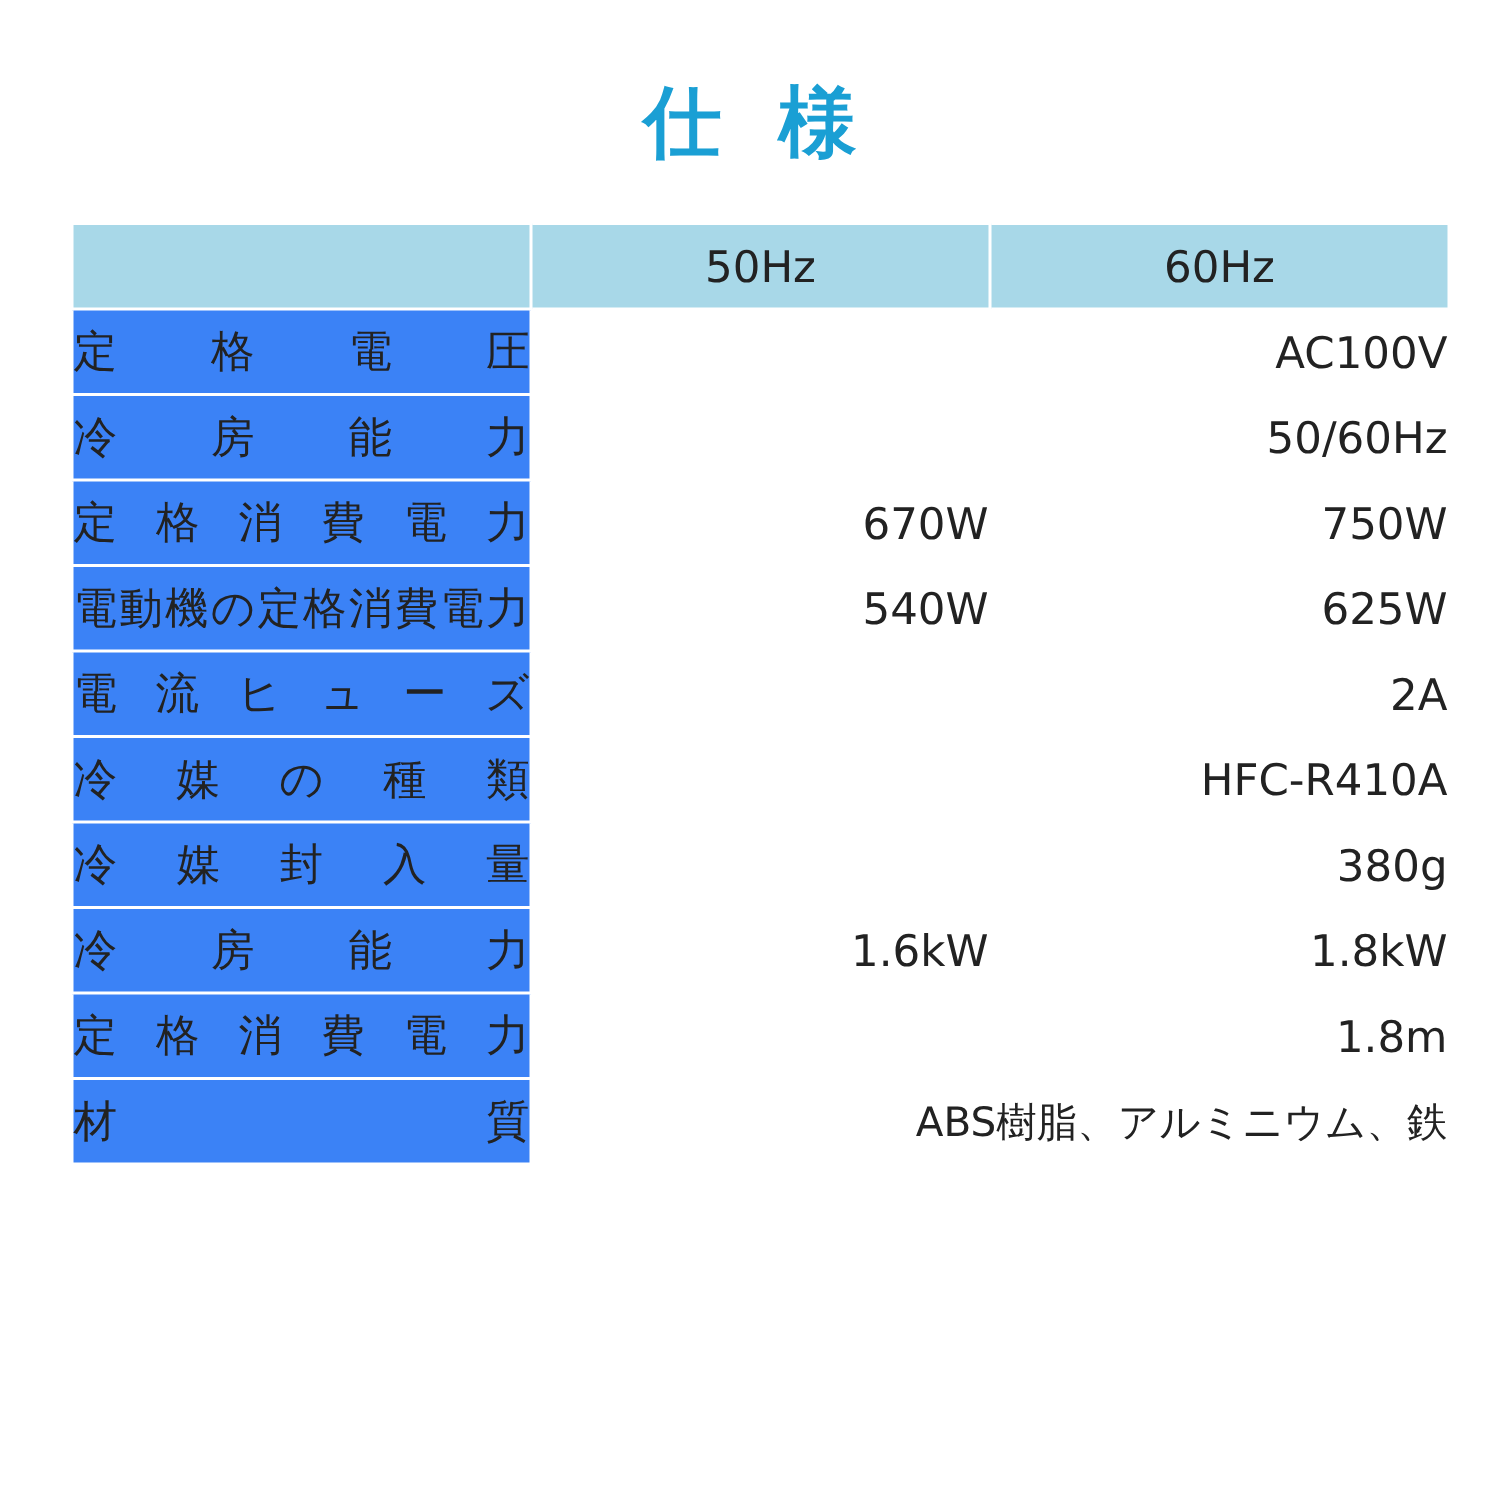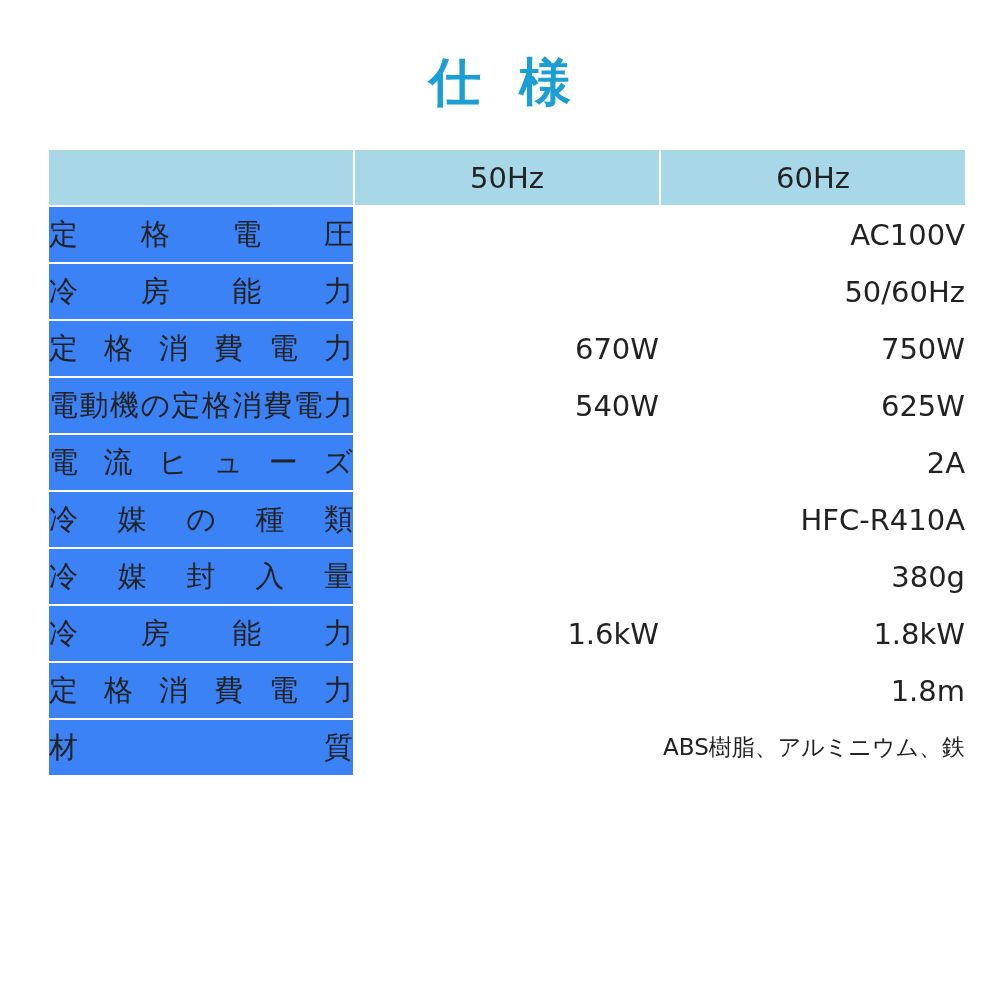--- a/index.html
+++ b/index.html
@@ -73,21 +73,21 @@
   }
   td.val {
     background: #ffffff;
     text-align: right;
     width: 240px;
   }
   td.val.span2 {
     width: 480px;
   }
   td.val.small {
-    font-size: 23px;
+    font-size: 27px;
   }
   .hdr-row td {
     height: 58px;
   }
 </style>
 </head>
 <body>
 
 <div class="page">
 

